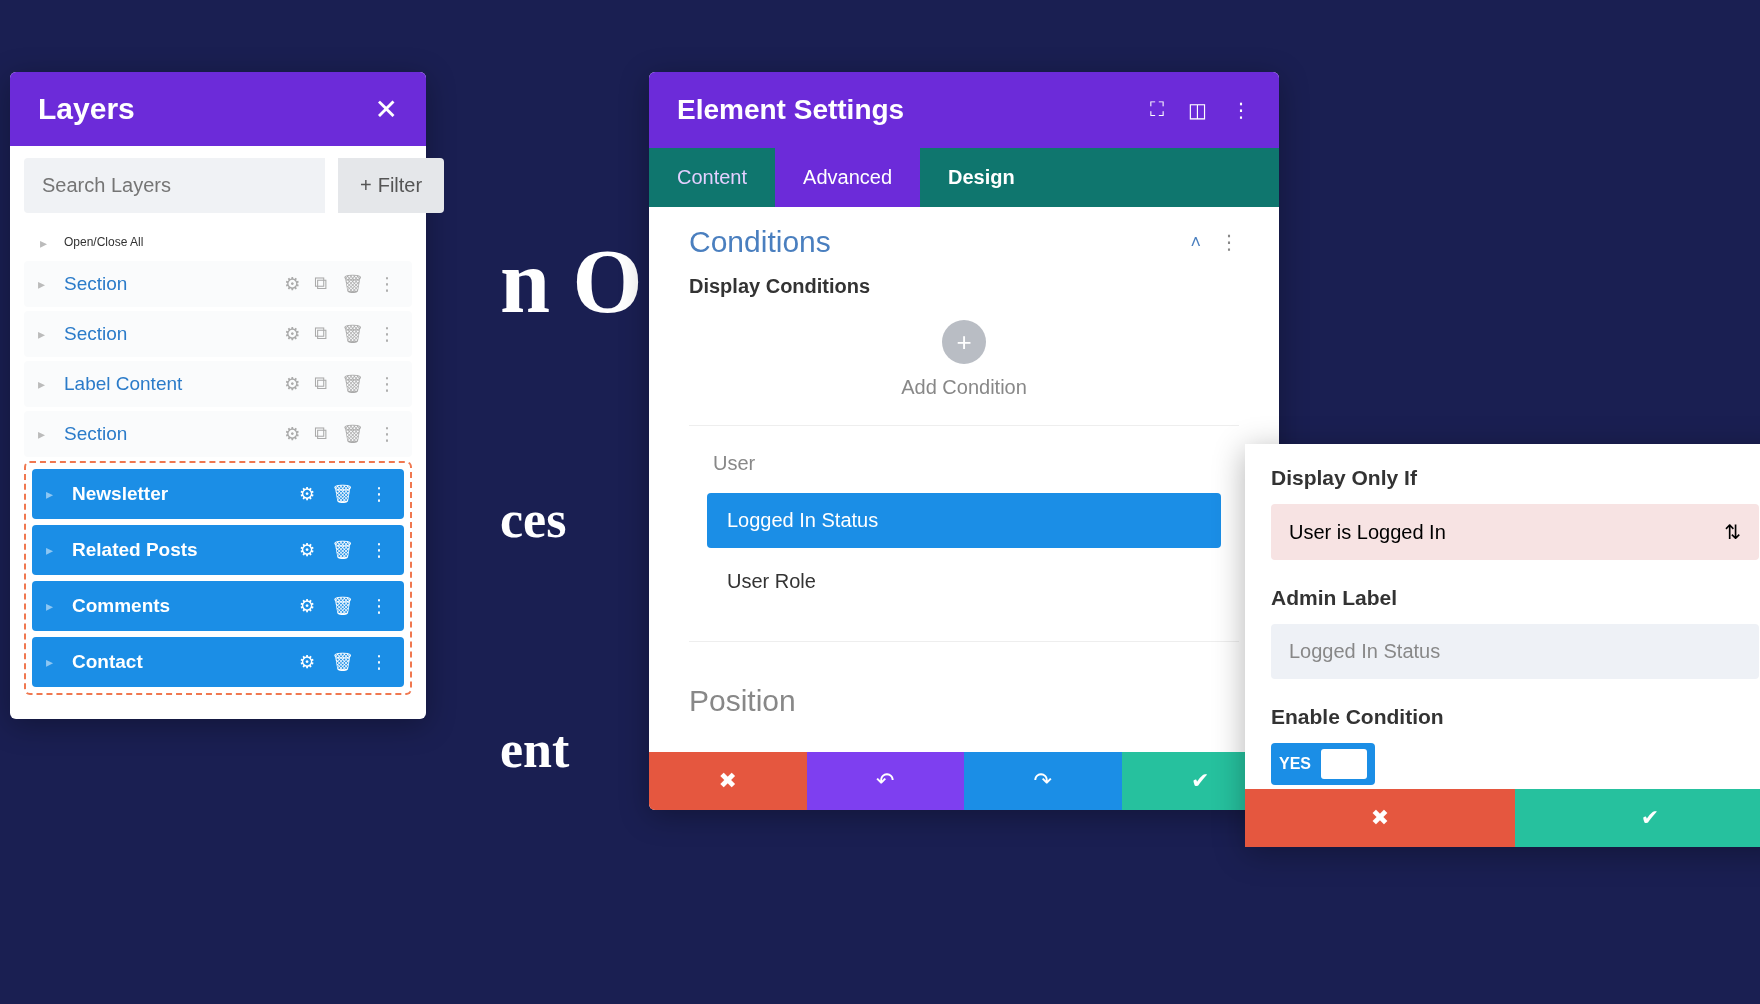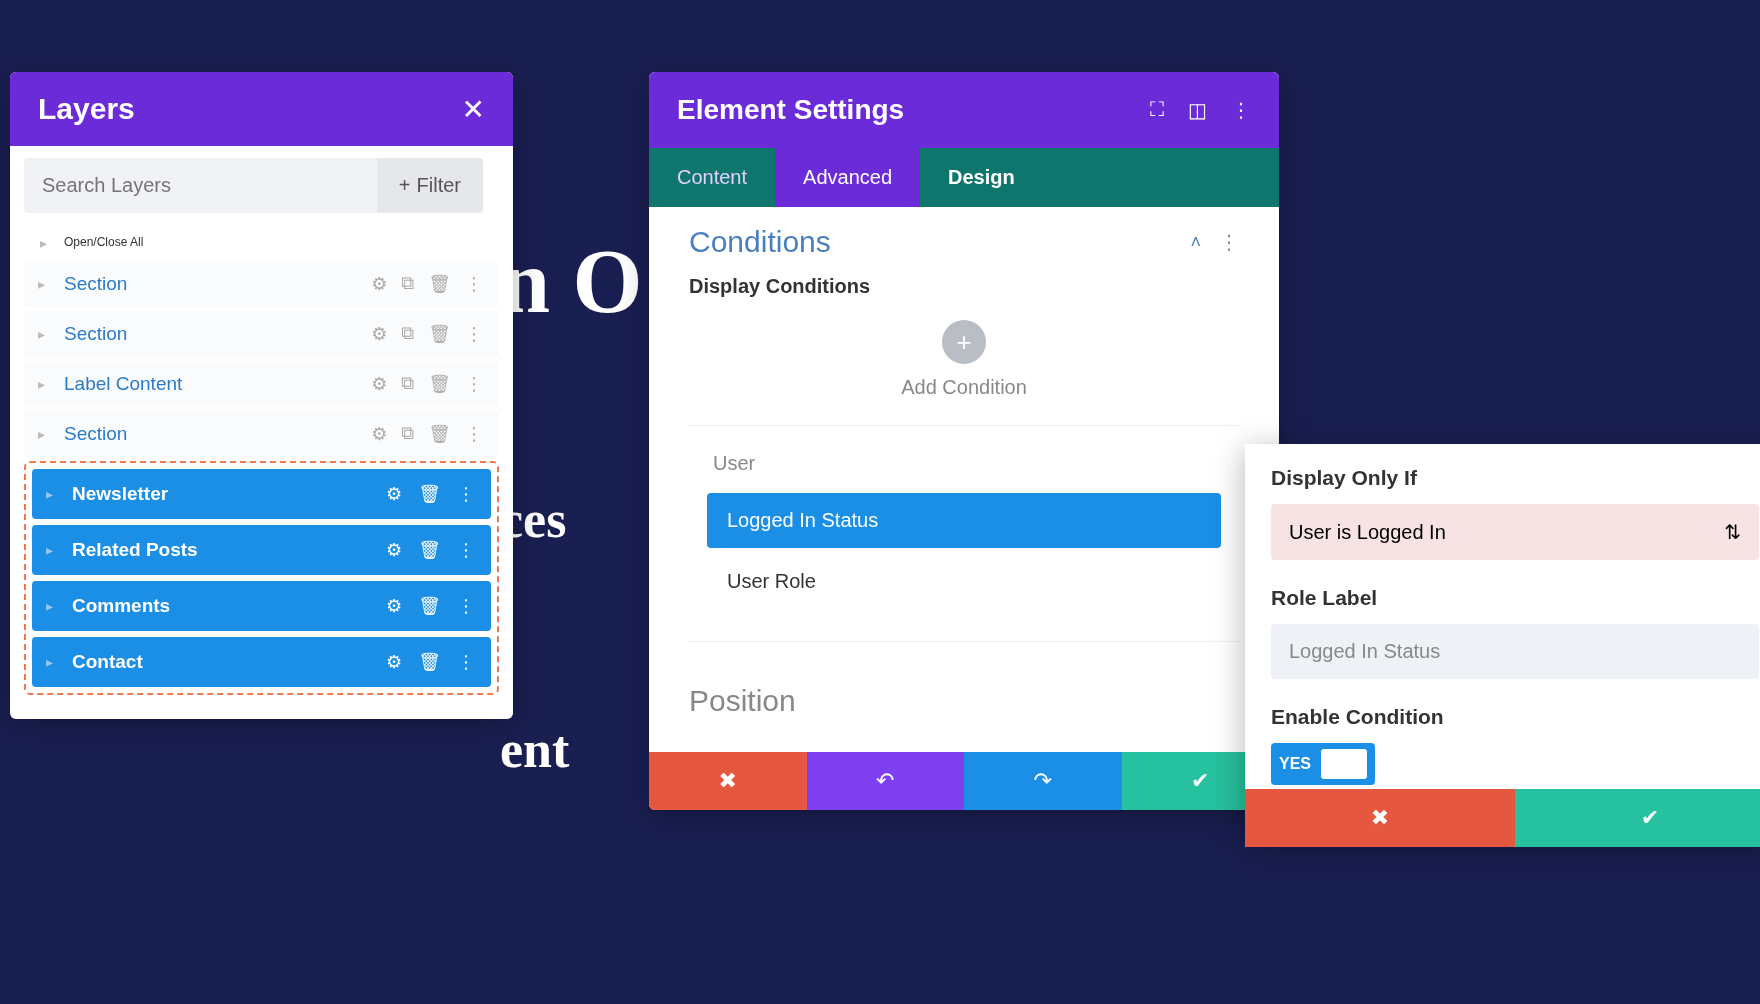--- a/index.html
+++ b/index.html
@@ -5,25 +5,25 @@
 * { box-sizing: border-box; margin: 0; padding: 0; font-family: -apple-system, BlinkMacSystemFont, "Segoe UI", Helvetica, Arial, sans-serif; }
 body { background: #1a1f52; width: 1760px; height: 1004px; position: relative; overflow: hidden; }
 
 
 .bg-text { position: absolute; color: #fff; font-family: Georgia, serif; font-weight: 600; }
 .bg1 { left: 500px; top: 230px; font-size: 90px; }
 .bg2 { left: 500px; top: 490px; font-size: 52px; }
 .bg3 { left: 500px; top: 720px; font-size: 52px; }
 
 
-.layers-panel { position: absolute; left: 10px; top: 72px; width: 503px; background: #fff; border-radius: 6px; box-shadow: 0 6px 30px rgba(0,0,0,0.3); }
+.layers-panel { position: absolute; left: 10px; top: 72px; width: 416px; background: #fff; border-radius: 6px; box-shadow: 0 6px 30px rgba(0,0,0,0.3); }
 .layers-head { background: #6c2bd9; color: #fff; display:flex; align-items:center; justify-content:space-between; padding: 20px 28px; border-radius:6px 6px 0 0; }
 .layers-head h2 { font-size: 30px; font-weight:700; }
 .close-x { font-size: 28px; cursor:pointer; color:#fff; }
-.search-row { display:flex; padding: 12px 30px 0 14px; gap:0; }
+.search-row { display:flex; padding: 12px 30px 0 14px; gap:13px; }
 .search-input { flex:1; background:#f0f2f5; border:none; padding:16px 18px; font-size:20px; color:#999; border-radius:4px 0 0 4px; }
 .filter-btn { background:#e5e7ea; border:none; padding:0 22px; font-size:20px; color:#555; display:flex; align-items:center; gap:6px; border-radius:0 4px 4px 0; cursor:pointer;}
 .openall { padding: 22px 28px 12px 54px; font-size:12px; color:#333; position:relative;}
 .openall::before{content:"▸"; position:absolute; left:30px; color:#bbb; font-size:14px;}
 .layer-list { padding: 0 14px 24px 14px; }
 .layer-item { display:flex; align-items:center; padding:12px 16px 12px 40px; margin-bottom:4px; position:relative; background:#fafbfc; border-radius:4px; }
 .layer-item::before{content:"▸"; position:absolute; left:14px; color:#bbb; font-size:14px;}
 .layer-item .label { flex:1; font-size:19px; color:#2b7bc9; font-weight:500; }
 .layer-item .icons { display:flex; gap:14px; color:#aaa; font-size:18px; }
 .layer-item .icons span{cursor:pointer;}
@@ -214,21 +214,21 @@
     <div class="ba-save">✔</div>
   </div>
 </div>
 
 <div class="cond-popover">
   <div class="flabel">Display Only If</div>
   <div class="select-like">
     <span>User is Logged In</span>
     <span>⇅</span>
   </div>
-  <div class="flabel">Role Label</div>
+  <div class="flabel">Admin Label</div>
   <div class="input-like">Logged In Status</div>
   <div class="flabel">Enable Condition</div>
   <div class="toggle-row">
     <div class="toggle">
       <span class="yes">YES</span>
       <span class="knob"></span>
     </div>
   </div>
   <div class="pop-actions">
     <div class="pa-cancel">✖</div>

